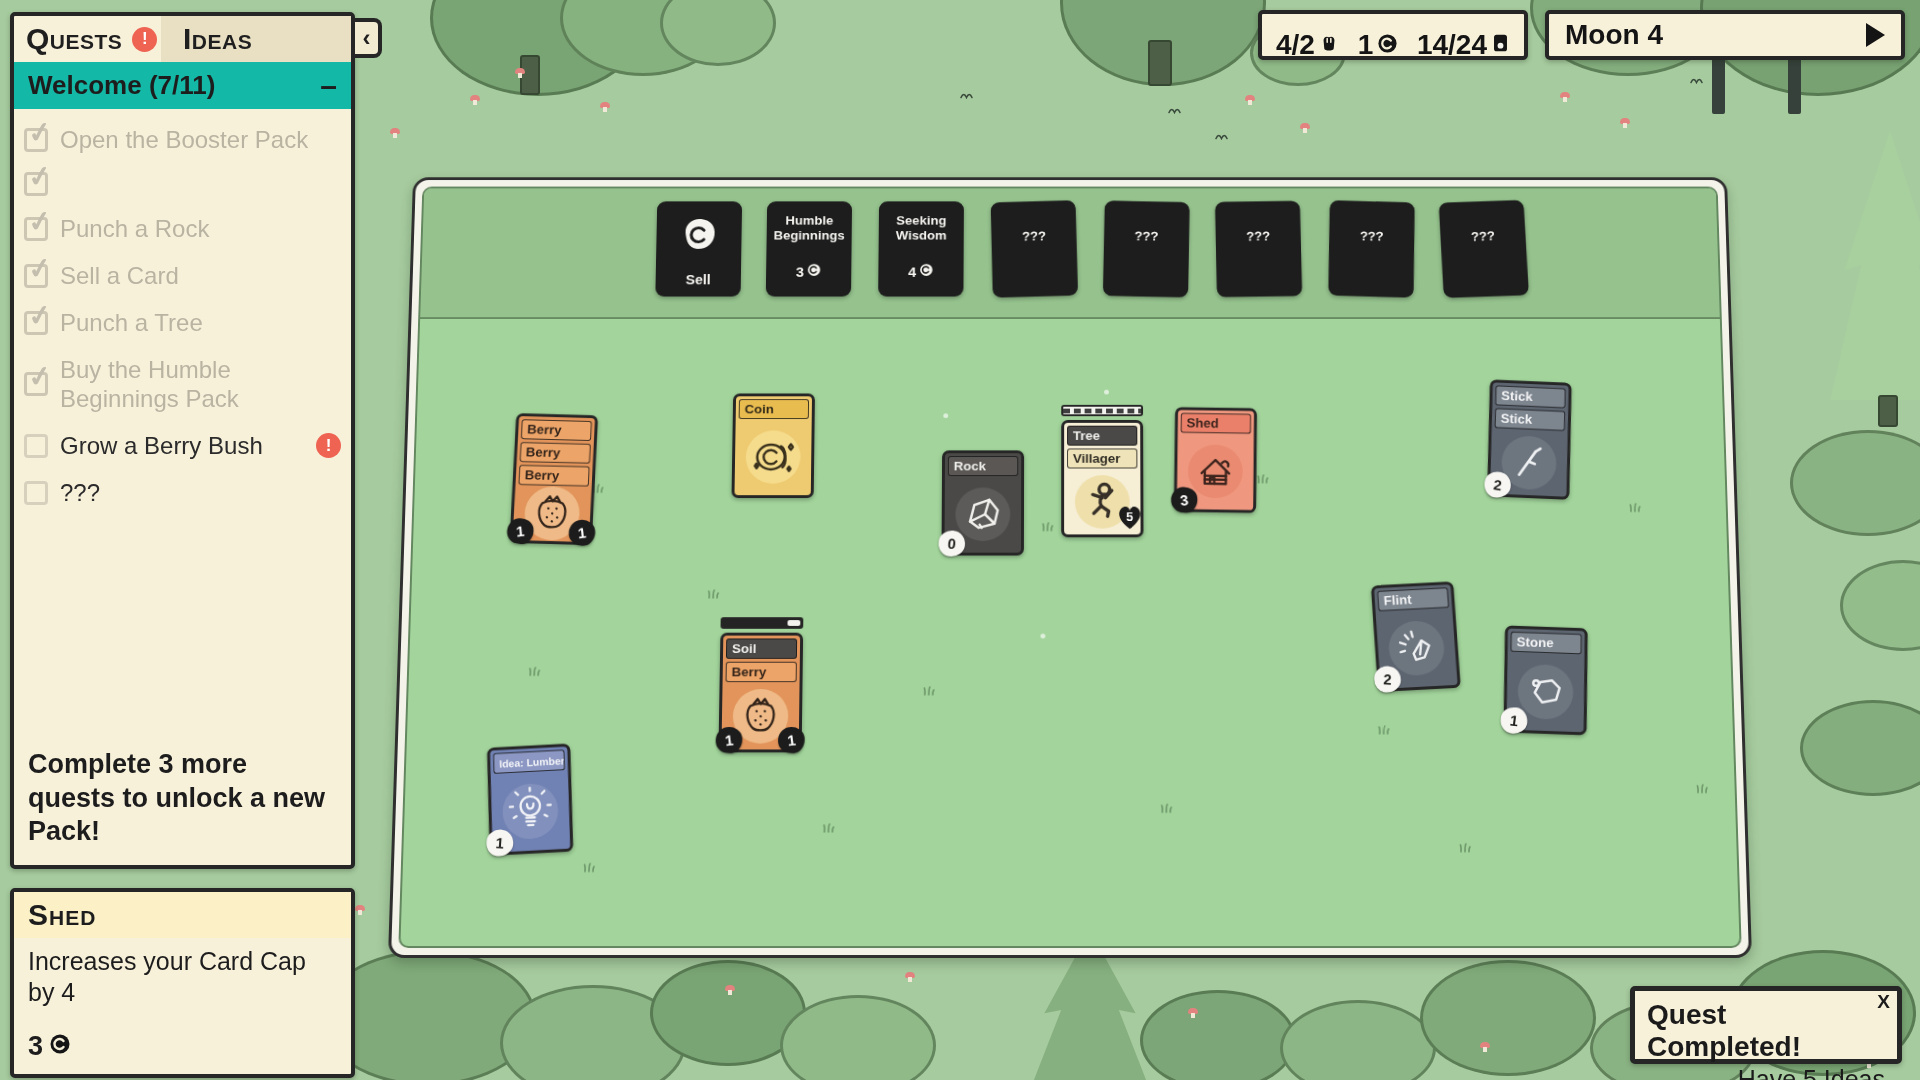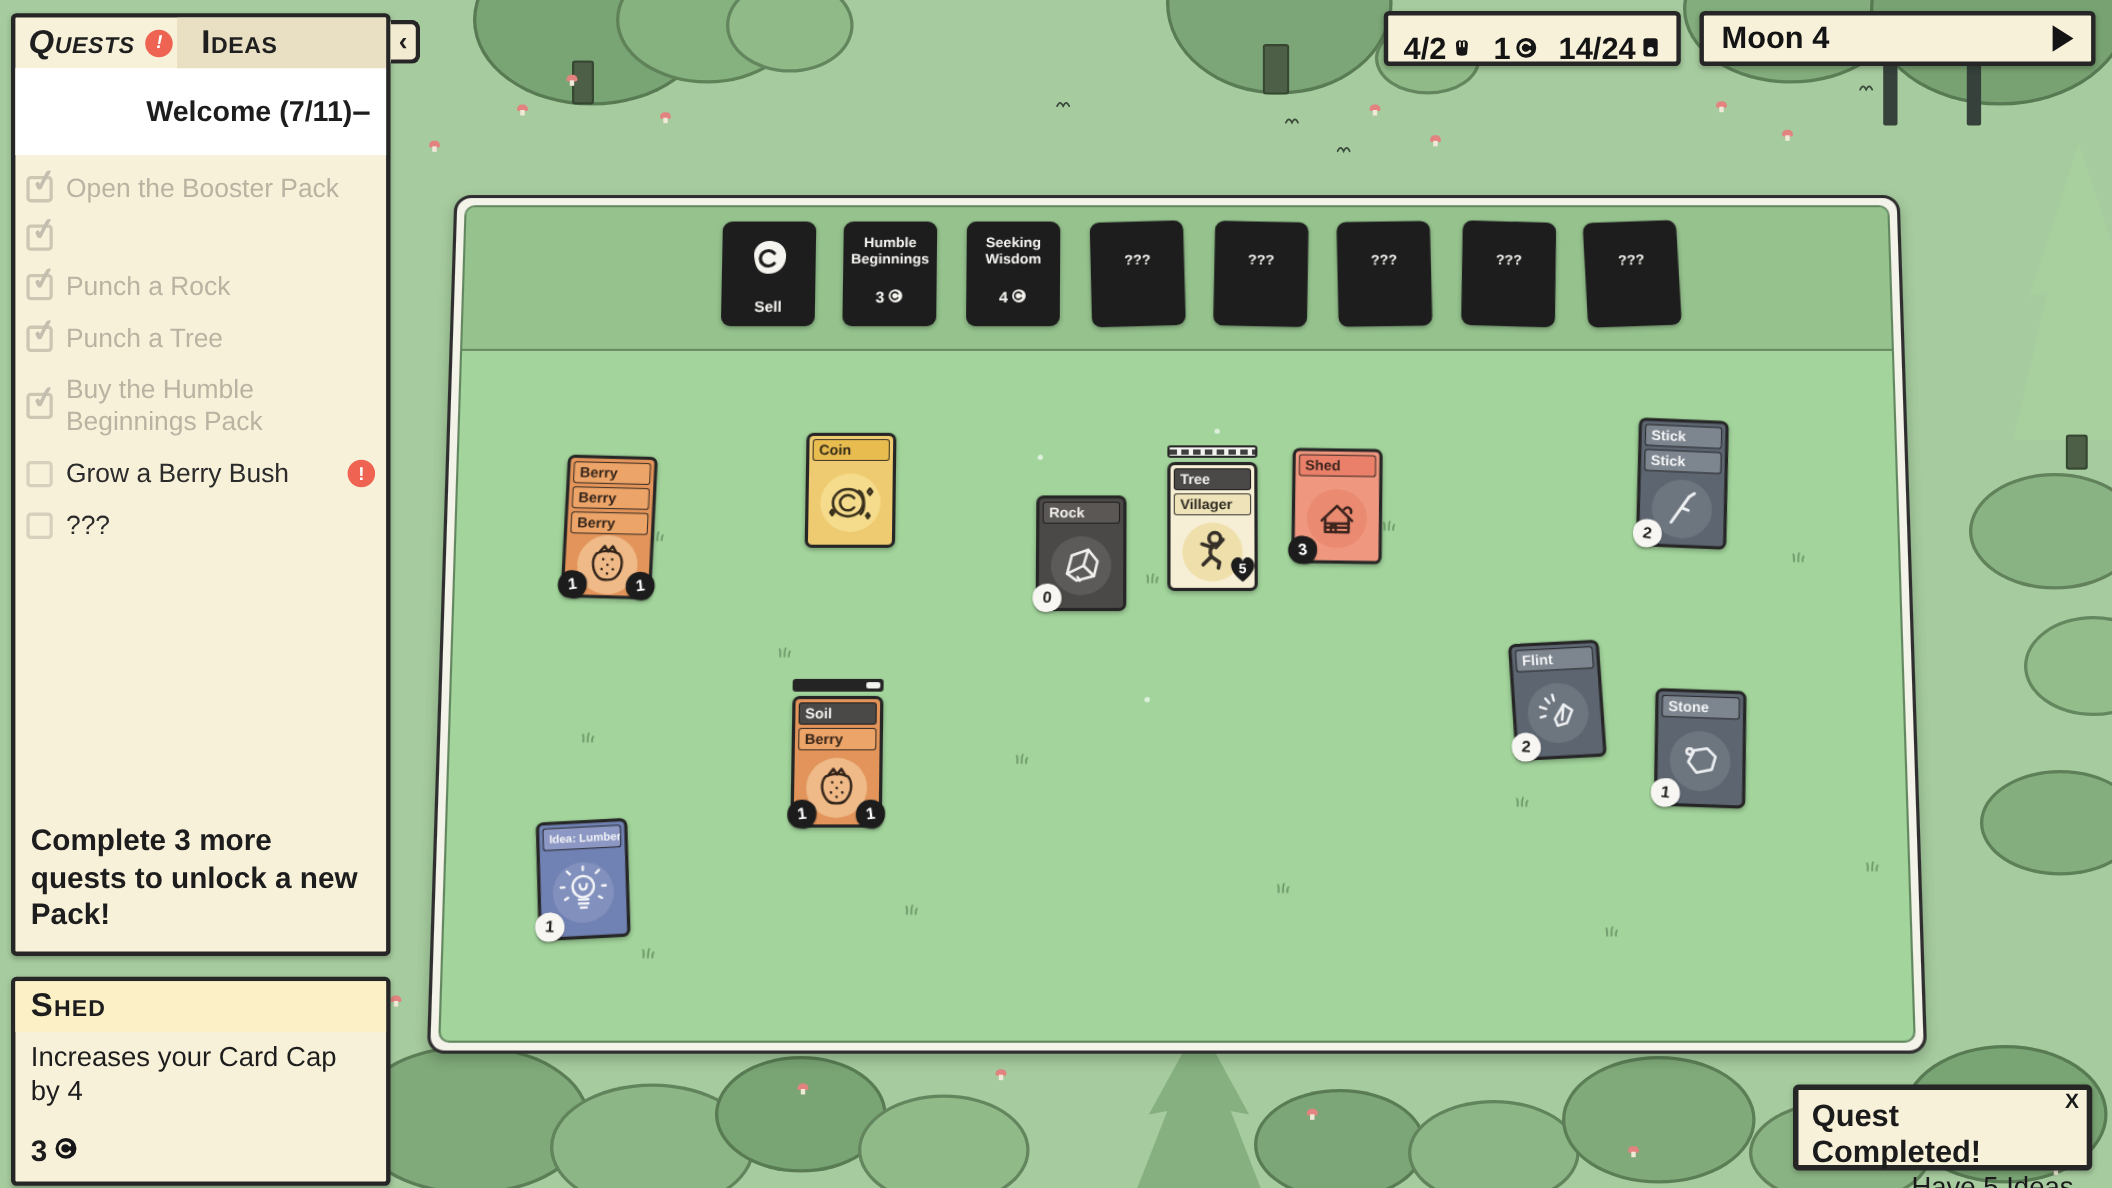--- a/index.html
+++ b/index.html
@@ -77,29 +77,29 @@
   .badge-left{left:-6px;bottom:-4px;}
   .badge-right{right:-6px;bottom:-4px;}
   .badge-heart{right:-4px;bottom:4px;width:30px;height:28px;background:none;}
 
   
   .panel{position:absolute;background:#f8f1da;border:4px solid #262626;border-radius:5px;
     box-sizing:border-box;z-index:20;box-shadow:0 2px 5px rgba(30,40,28,.3);}
 
   #quest-panel{left:10px;top:12px;width:345px;height:857px;display:flex;flex-direction:column;}
   #quest-header{position:relative;height:46px;flex:0 0 46px;display:flex;}
-  .tab-quests{flex:1;display:flex;align-items:center;gap:10px;padding-left:12px;font-style:italic;}
+  .tab-quests{flex:1;display:flex;align-items:center;gap:10px;padding-left:12px;}
   .tab-label{font-variant:small-caps;font-weight:bold;font-size:30px;color:#1f1f1f;letter-spacing:.5px;}
   .tab-ideas{width:168px;background:#e9e0c3;display:flex;align-items:center;padding-left:22px;}
   .alert-badge{width:25px;height:25px;border-radius:50%;background:#ee6352;color:#fff;font-weight:bold;
     font-size:17px;display:flex;align-items:center;justify-content:center;flex:0 0 25px;}
   #collapse-tab{position:absolute;right:-31px;top:2px;width:27px;height:40px;background:#f3ebd1;
     border:4px solid #262626;border-left:none;border-radius:0 8px 8px 0;display:flex;align-items:center;
     justify-content:center;font-weight:bold;font-size:24px;color:#1f1f1f;box-sizing:border-box;}
-  #welcome-row{background:#ffffff;padding:24px 14px;display:flex;align-items:center;justify-content:flex-end;}
+  #welcome-row{background:#14b8a6;padding:8px 14px;display:flex;align-items:center;justify-content:space-between;}
   #welcome-title{font-weight:bold;font-size:26px;color:#1d1d1d;}
   #welcome-collapse{font-weight:bold;font-size:30px;color:#1d1d1d;line-height:20px;}
   #quest-list{padding:16px 10px 0 10px;display:flex;flex-direction:column;gap:18px;}
   .quest-item{display:flex;align-items:center;gap:12px;font-size:24px;line-height:29px;color:#2b2b2b;}
   .quest-item .qlabel{flex:1;}
   .quest-item.done{color:#b9b3a2;}
   .qcheck{width:24px;height:24px;flex:0 0 24px;border:3px solid #d6d0bd;border-radius:4px;position:relative;box-sizing:border-box;}
   .qcheck.checked{border-color:#ccc6b3;}
   .qcheck.checked::after{content:'\2713';position:absolute;left:1px;top:-13px;font-size:28px;
     color:#c3beae;font-weight:bold;transform:rotate(-8deg);}
@@ -463,20 +463,24 @@
         </div>
         <div class="quest-item done">
           <div class="qcheck checked"></div>
         </div>
         <div class="quest-item done">
           <div class="qcheck checked"></div>
           <div class="qlabel">Punch a Rock</div>
         </div>
         <div class="quest-item done">
           <div class="qcheck checked"></div>
+          <div class="qlabel">Sell a Card</div>
+        </div>
+        <div class="quest-item done">
+          <div class="qcheck checked"></div>
           <div class="qlabel">Punch a Tree</div>
         </div>
         <div class="quest-item done">
           <div class="qcheck checked"></div>
           <div class="qlabel">Buy the Humble Beginnings Pack</div>
         </div>
         <div class="quest-item">
           <div class="qcheck"></div>
           <div class="qlabel">Grow a Berry Bush</div>
           <div class="alert-badge">!</div>

